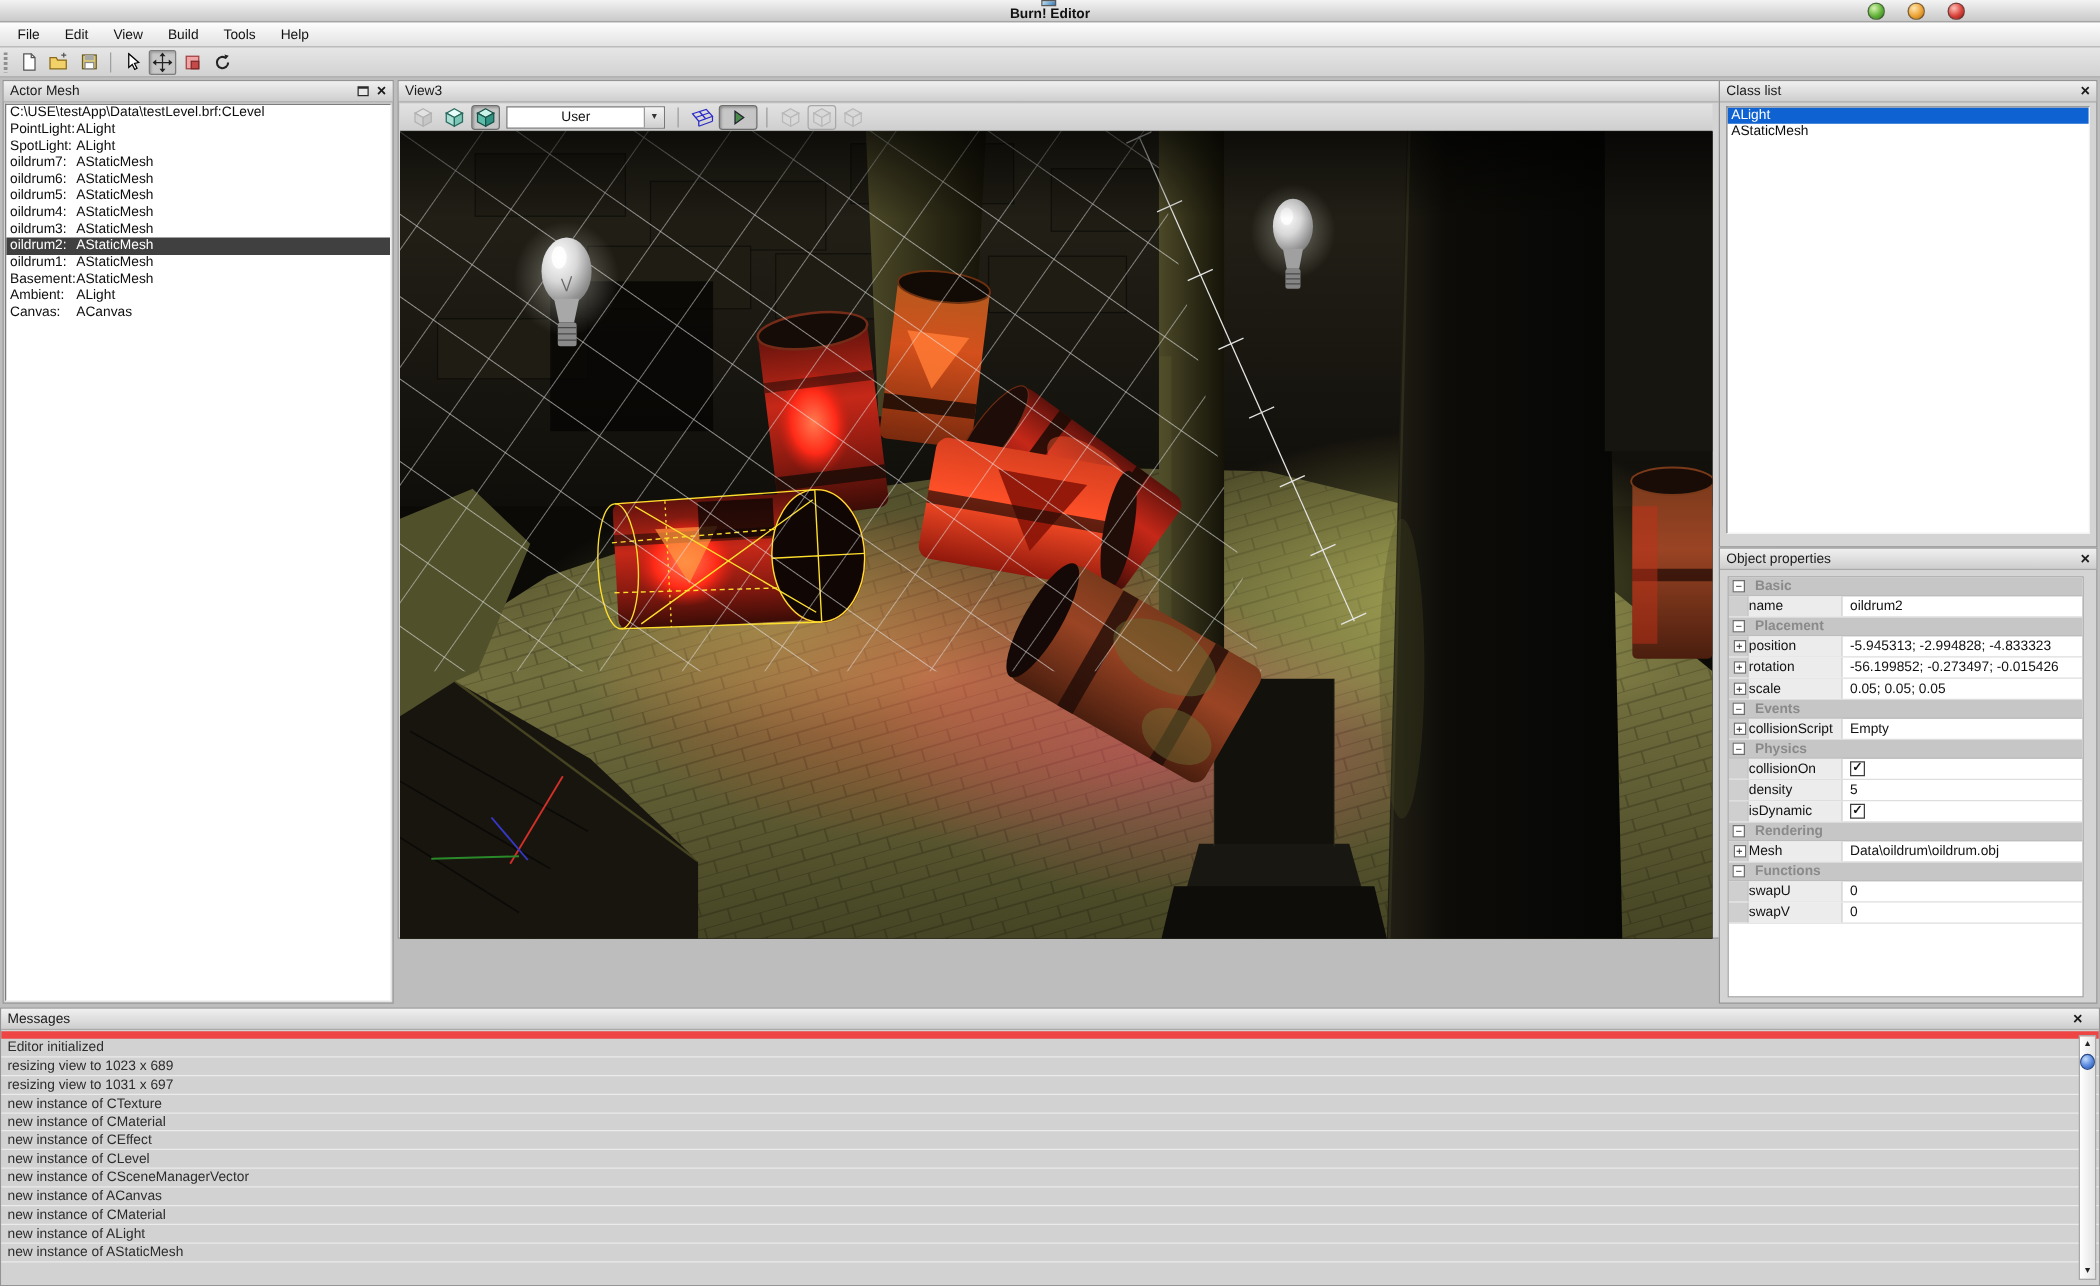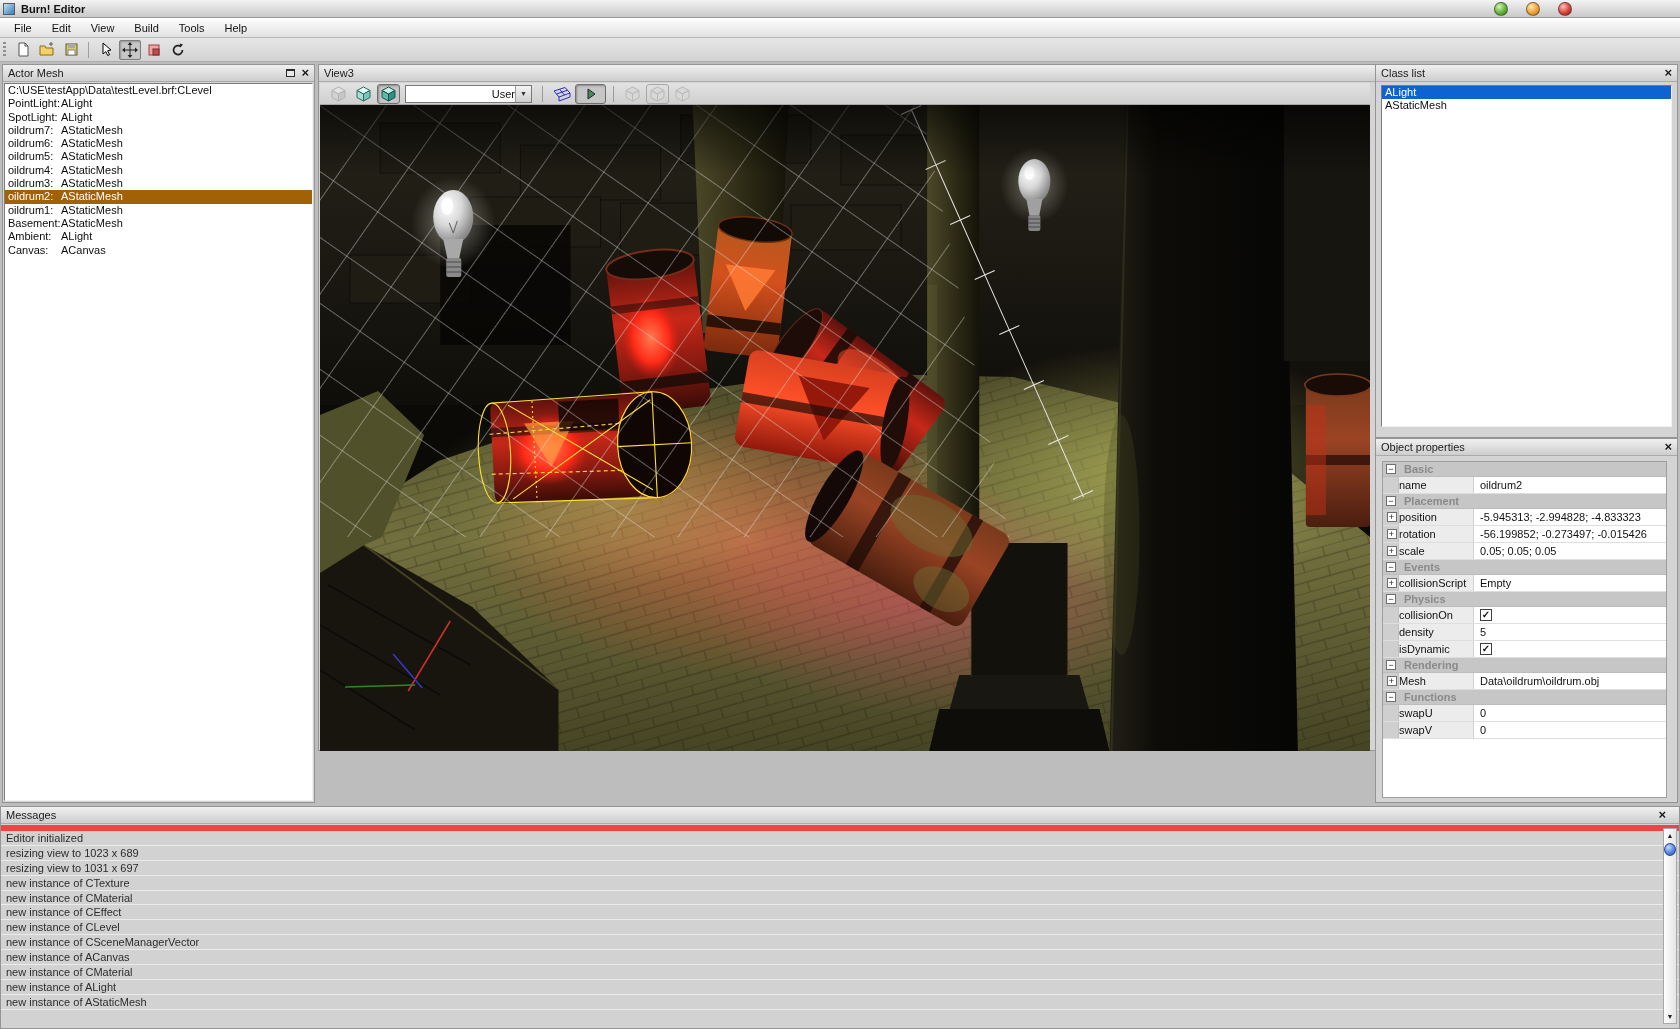--- a/index.html
+++ b/index.html
@@ -3,21 +3,21 @@
 <meta charset="utf-8">
 <style>
   * { margin:0; padding:0; box-sizing:border-box; }
   html,body { width:1680px; height:1029px; }
   body { font-family:"Liberation Sans", sans-serif; background:#b0b0b0; }
   #app { position:relative; width:1680px; height:1029px; background:#bdbdbd; overflow:hidden; }
 
   
   .titlebar { position:absolute; left:0; top:0; width:1680px; height:18px;
     background:linear-gradient(#f3f3f3,#c9c9c9); border-bottom:1px solid #9a9a9a;
-    display:flex; align-items:center; }
+    display:flex; align-items:center;flex-direction:column; }
   .app-icon { width:12px; height:12px; margin:0 6px 0 3px;
     background:linear-gradient(135deg,#bfe3f5,#3a7ab8); border:1px solid #5a5a5a; }
   .title-text { font-size:11px; font-weight:bold; color:#111; }
   .orbs { position:absolute; right:108px; top:2px; display:flex; gap:18px; }
   .orb { width:14px; height:14px; border-radius:50%; border:1px solid rgba(60,60,60,.6); }
   .orb.min { background:radial-gradient(circle at 35% 30%, #d8f5b0, #62b33a 55%, #2f7a18); }
   .orb.max { background:radial-gradient(circle at 35% 30%, #ffe6b0, #eda335 55%, #b06a10); }
   .orb.close { background:radial-gradient(circle at 35% 30%, #ffc0b8, #d8433a 55%, #8f1410); }
 
   .menubar { position:absolute; left:0; top:18px; width:1680px; height:20px;
@@ -41,21 +41,21 @@
     border-bottom:1px solid #aaa; display:flex; align-items:center; padding:0 5px;
     font-size:11px; color:#1a1a1a; }
   .hdr-btns { margin-left:auto; display:flex; align-items:center; gap:6px; }
   .float-icon { width:9px; height:8px; border:1px solid #2a2a2a; border-top-width:2px; background:#e8e8e8; }
   .close-x { font-size:13px; font-weight:bold; color:#1a1a1a; line-height:10px; }
 
   .listbox { position:absolute; background:#fff;
     border:1px solid; border-color:#7c7c7c #f2f2f2 #f2f2f2 #7c7c7c; overflow:hidden; }
   .lb-row { height:13.3px; line-height:13.3px; font-size:11px; color:#0d0d0d;
     padding-left:3px; white-space:nowrap; display:flex; }
-  .lb-row.selected { background:#a16207; color:#fff; }
+  .lb-row.selected { background:#404040; color:#fff; }
   .lb-name { min-width:53px; }
   .cl-row { height:12.8px; line-height:12.8px; font-size:11px; color:#0d0d0d; padding-left:3px; }
   .cl-row.selected { background:#0f62d2; color:#fff; }
 
   
   .vp-toolbar { position:absolute; left:1px; top:18px; width:1050px; height:22px;
     background:linear-gradient(#e2e2e2,#cfcfcf); border-bottom:1px solid #a8a8a8;
     display:flex; align-items:center; padding-left:6px; }
   .vp-btn { width:23px; height:20px; display:flex; align-items:center; justify-content:center; margin:0 1px; }
   .vp-btn.pressed { border:1px solid #6f6f6f; border-radius:3px; background:#c6c6c6;
@@ -232,21 +232,21 @@
           <span class="lb-name">Ambient:</span>
           <span>ALight</span>
         </div>
       <div class="lb-row">
           <span class="lb-name">Canvas:</span>
           <span>ACanvas</span>
         </div>
     </div>
   </div>
 
-  <div class="panel" style="left:318px; top:64px; width:1104px; height:687px;text-align:right;">
+  <div class="panel" style="left:318px; top:64px; width:1104px; height:687px;">
     <div class="panel-header">
       <span>View3</span>
       <div class="hdr-btns">
         <div class="float-icon"></div>
         <span class="close-x">×</span>
       </div>
     </div>
     <div class="vp-toolbar">
       <div class="vp-btn">
         <svg width="17" height="16">

